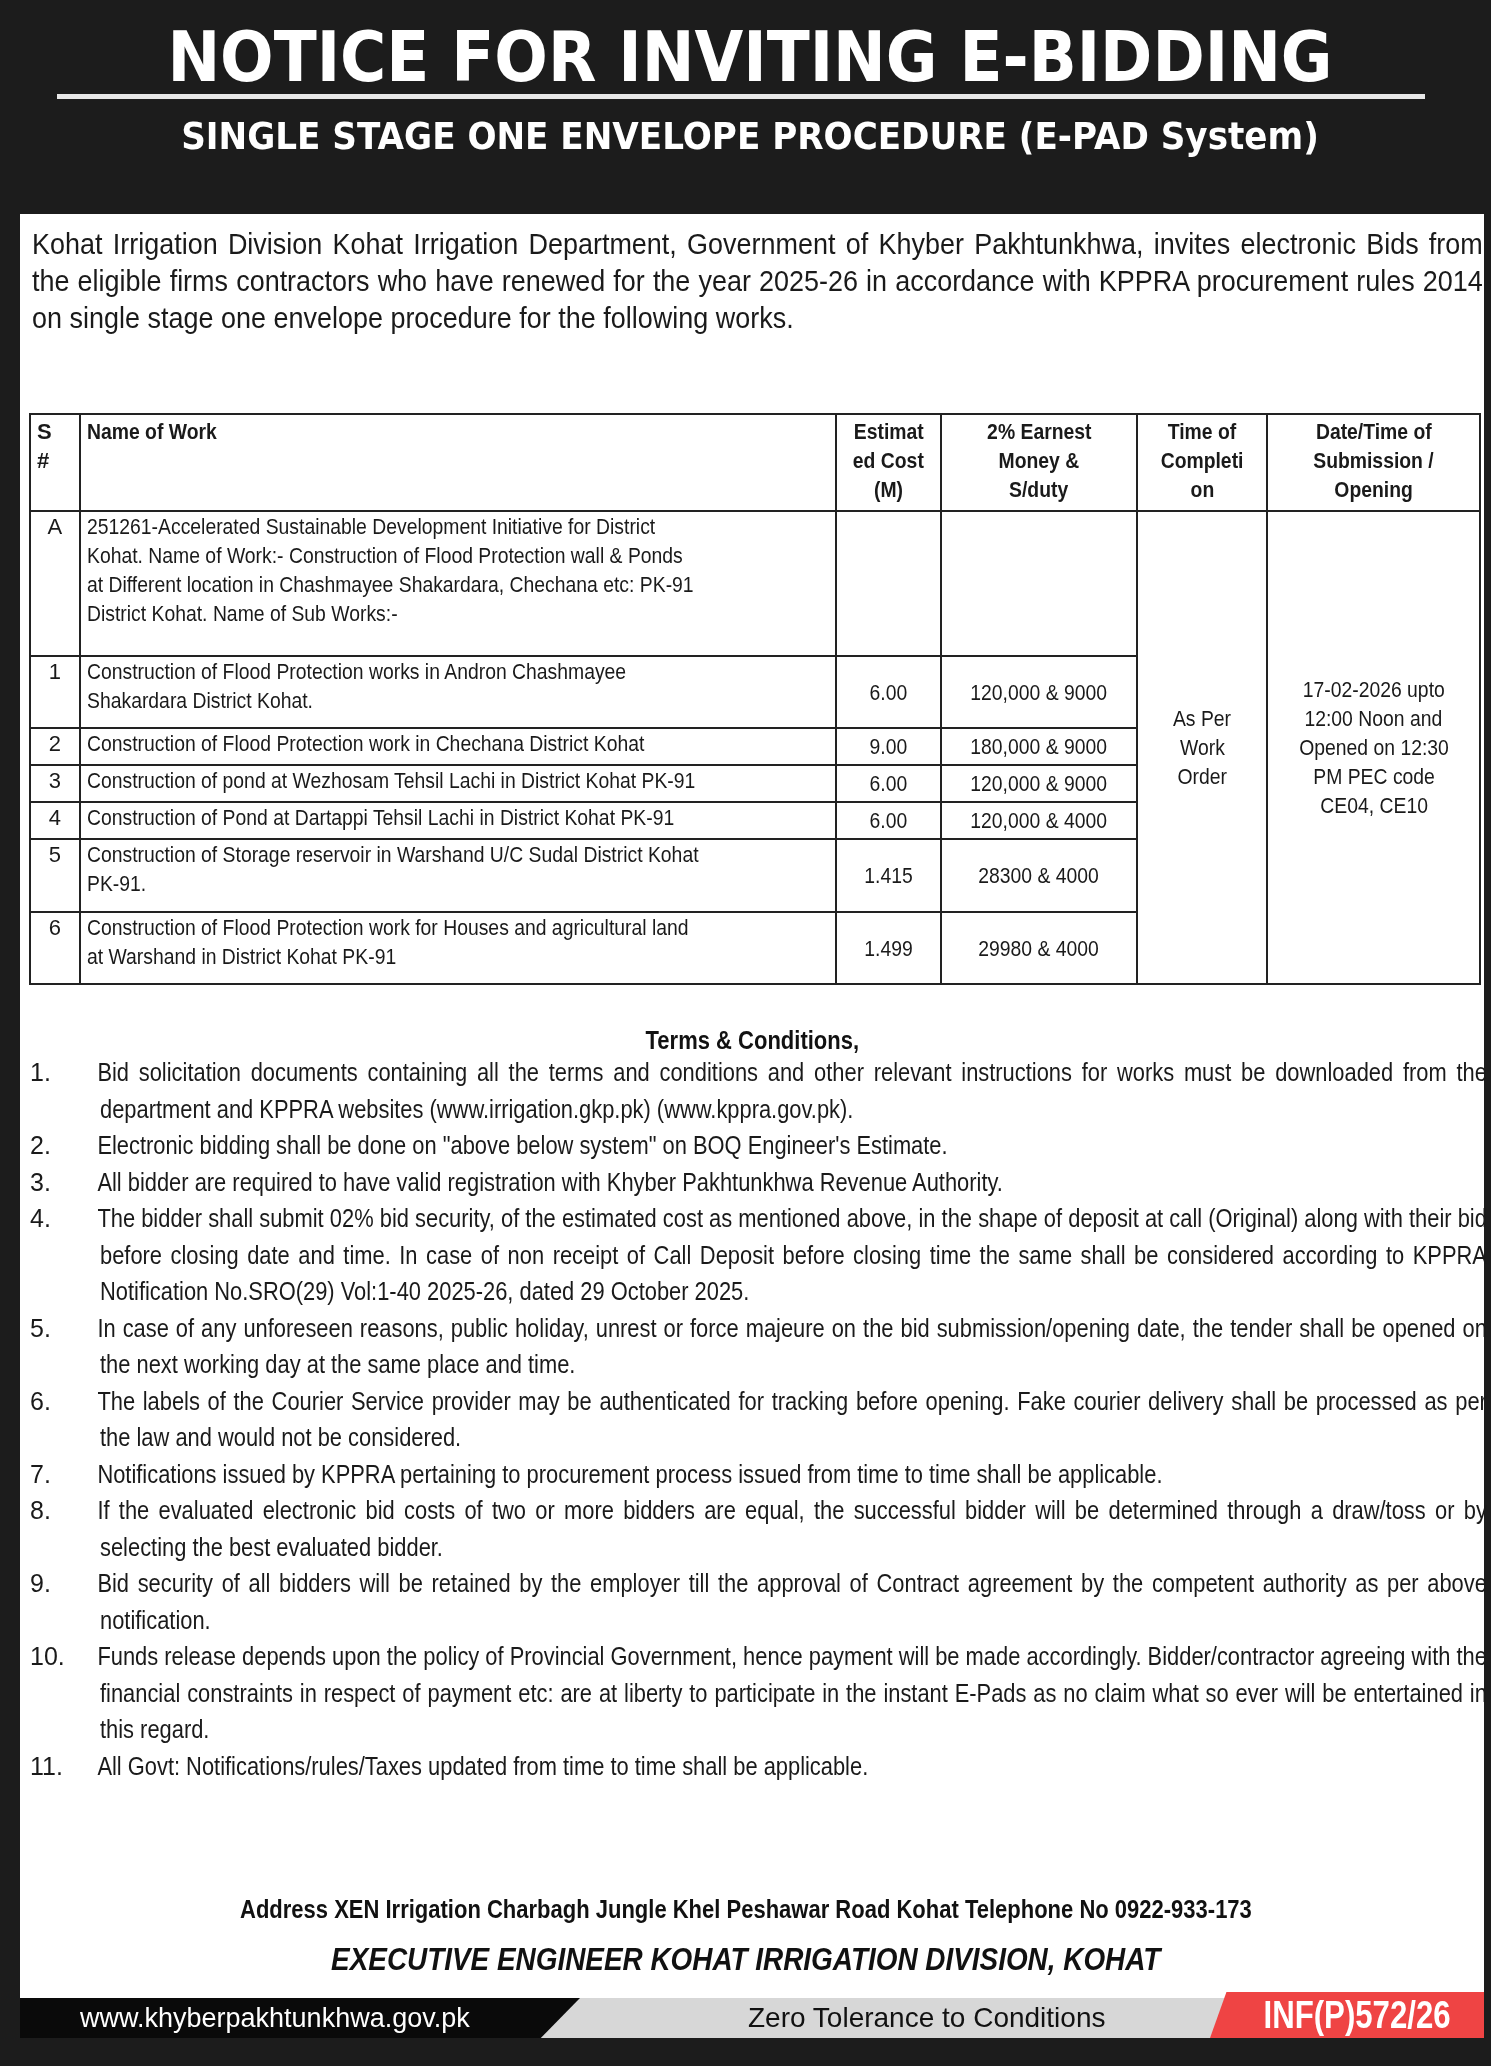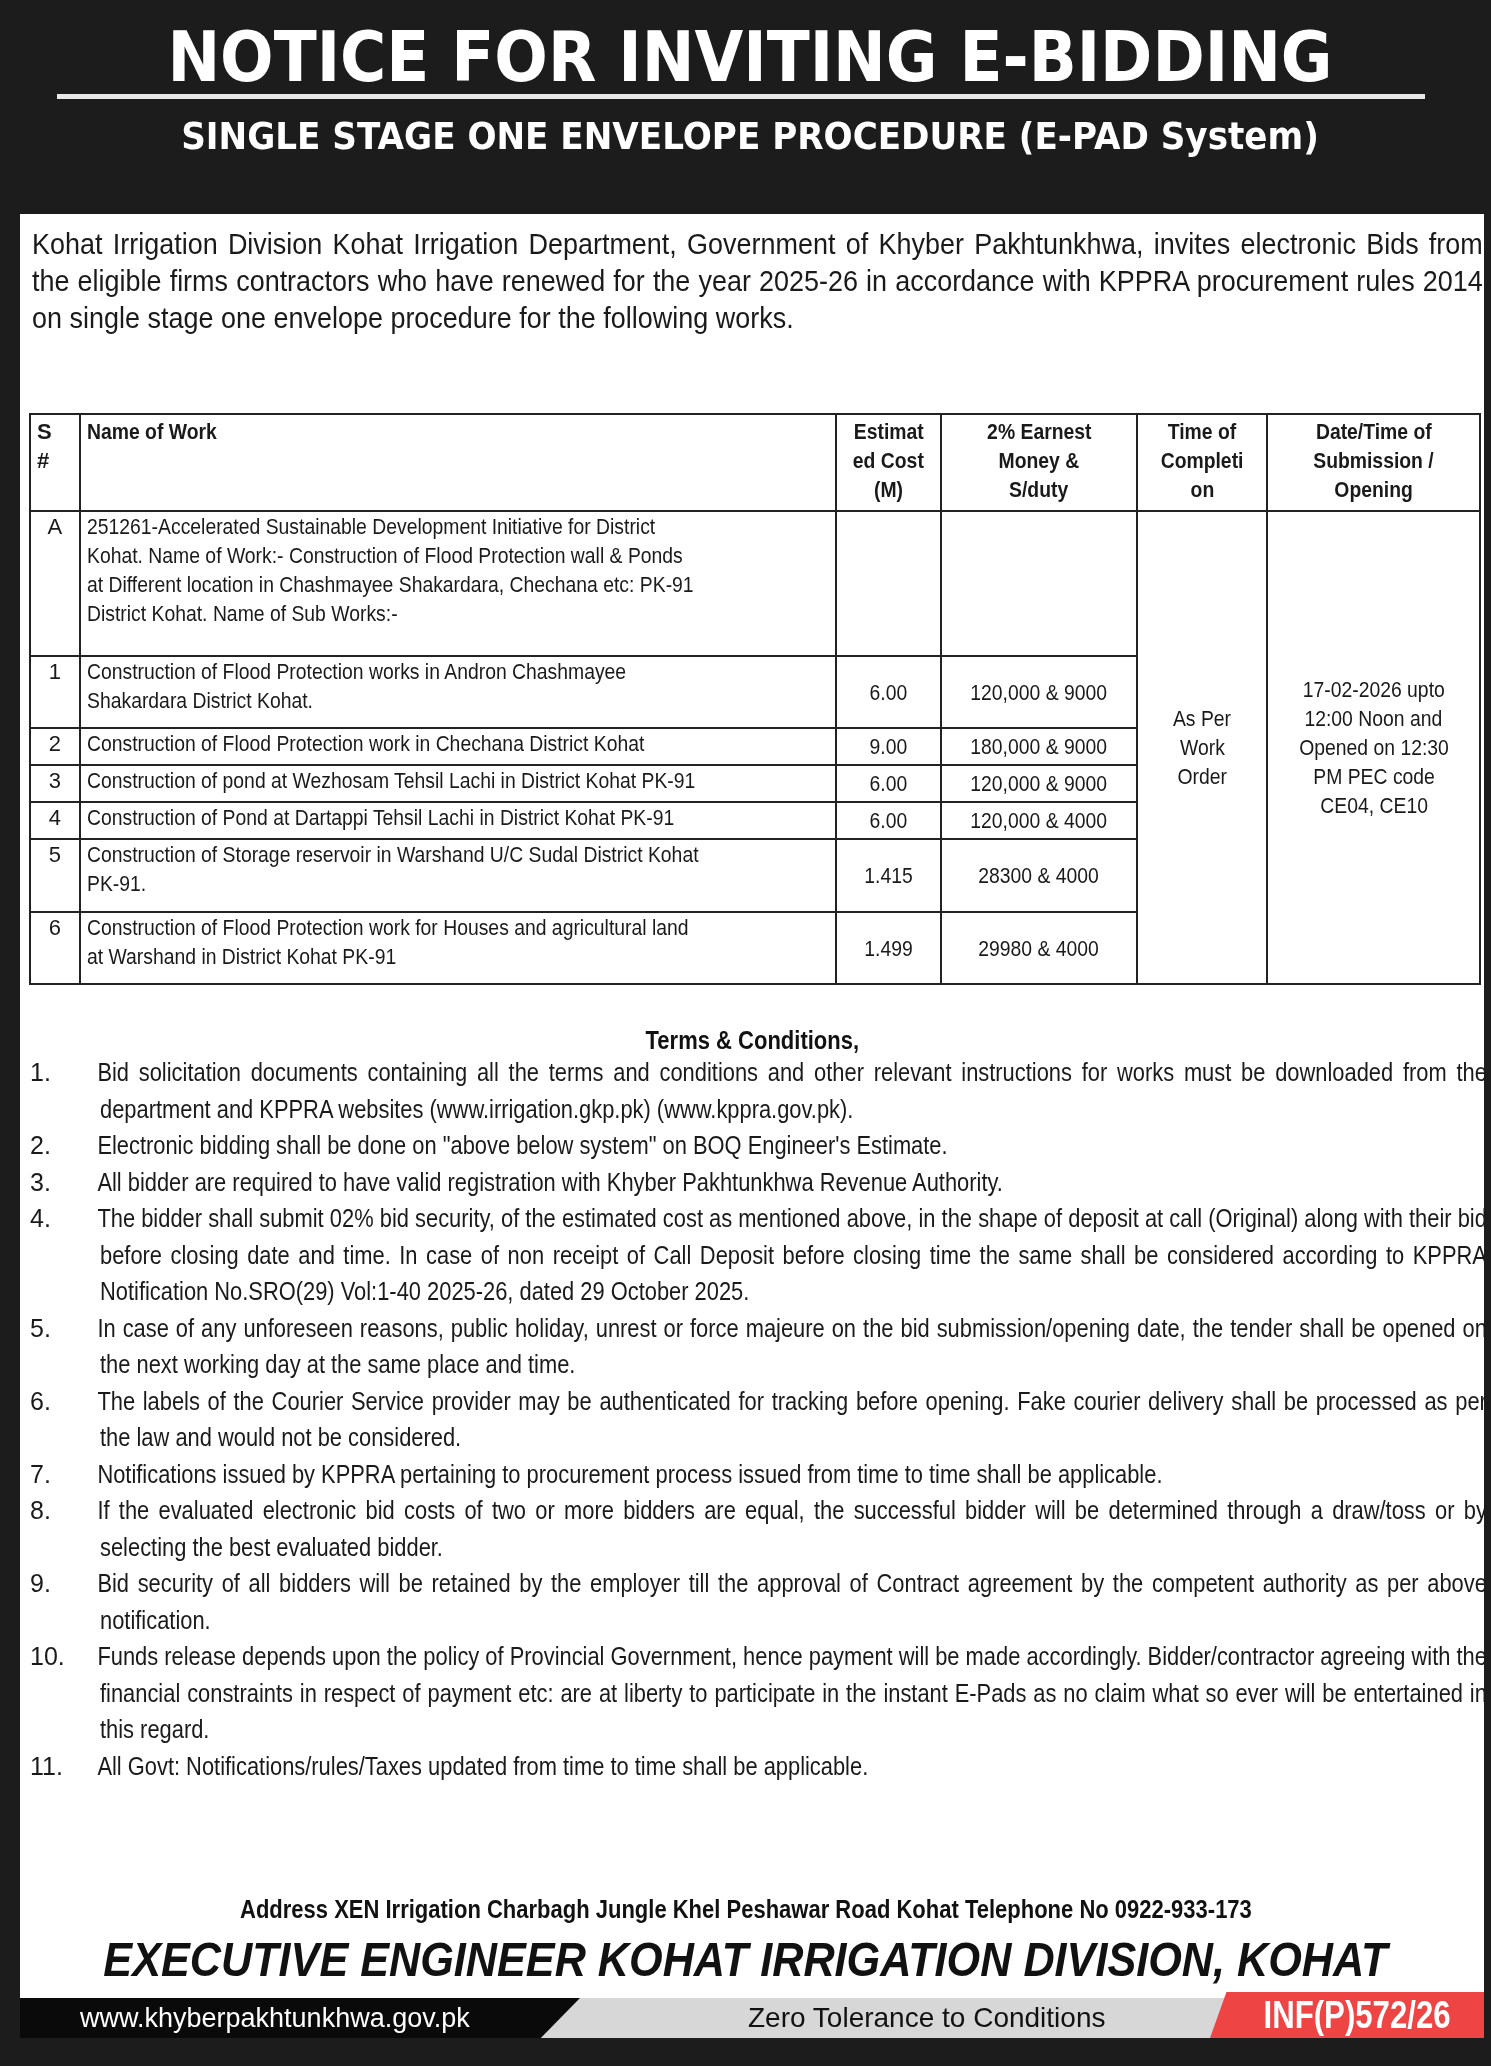--- a/index.html
+++ b/index.html
@@ -60,21 +60,21 @@
     transform: scaleX(0.875); transform-origin: left top; text-indent: -3px;
   }
 
   .address {
     position: absolute; left: 0; top: 1892px; width: 1491px; text-align: center;
     font-weight: bold; font-size: 25px; line-height: 34px;
   }
   .address span { display: inline-block; transform: scaleX(0.88); }
   .footer-title {
     position: absolute; left: 0; top: 1935px; width: 1491px; text-align: center;
-    font-weight: bold; font-style: italic; font-size: 48px; line-height: 50px;
+    font-weight: bold; font-style: italic; font-size: 31px; line-height: 50px;
   }
   .footer-title span { display: inline-block; transform: scaleX(0.9); }
 
   .bottom-bar { position: absolute; left: 20px; top: 1992px; width: 1464px; height: 46px; }
   .url-block {
     position: absolute; left: 0; top: 6px; width: 560px; height: 40px; background: #0a0a0a;
     clip-path: polygon(0 0, 100% 0, 93% 100%, 0 100%);
   }
   .url-text { position: absolute; left: 20px; top: 4px; color: #fff; font-size: 27px; line-height: 32px; margin-left: 40px; }
   .slogan-block {

